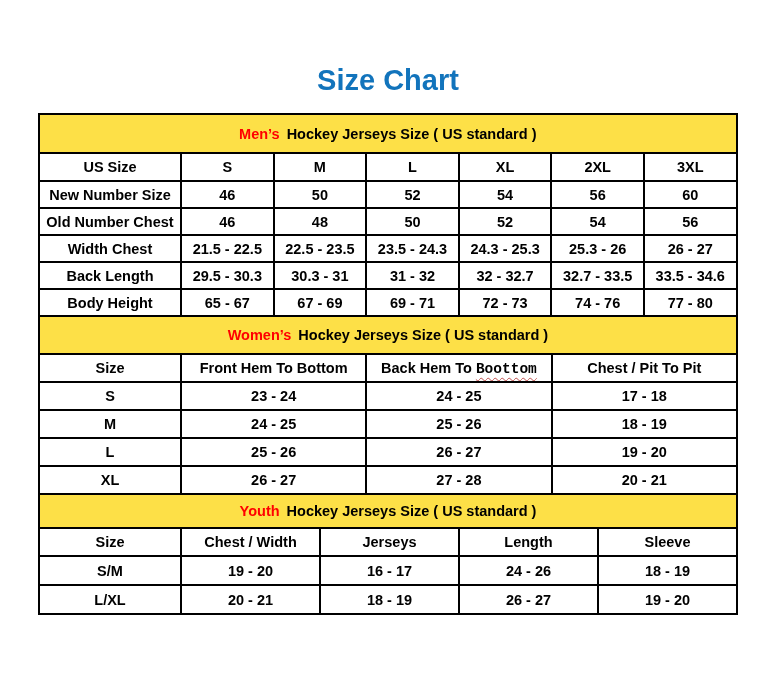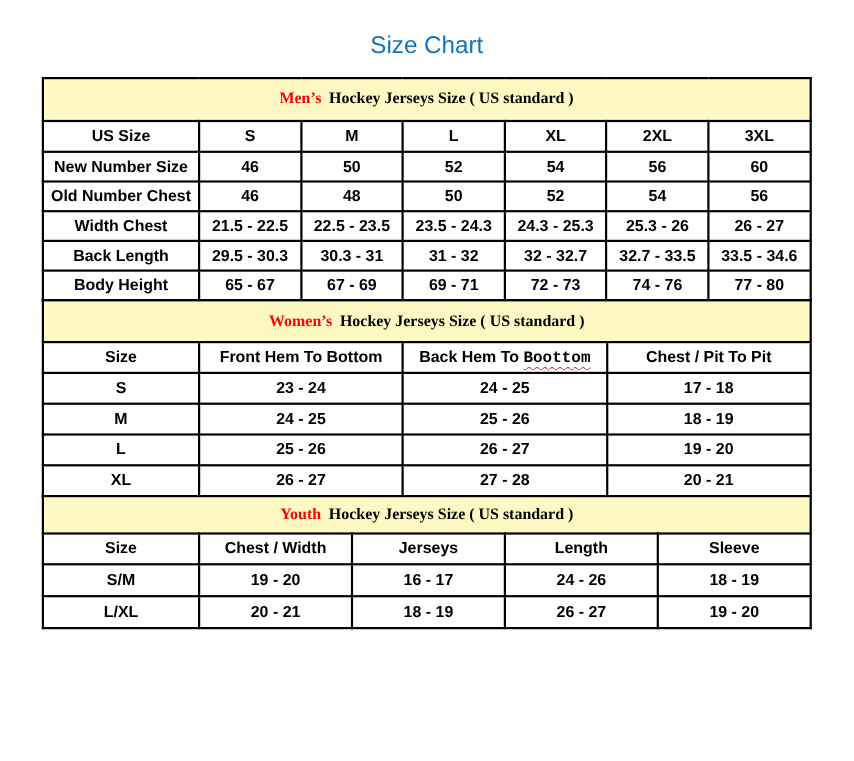--- a/index.html
+++ b/index.html
@@ -6,25 +6,25 @@
     margin: 0; padding: 0;
     width: 776px; height: 692px;
     background: #ffffff;
     font-family: "Liberation Sans", "DejaVu Sans", sans-serif;
     color: #000000;
   }
   .page { width: 776px; height: 692px; overflow: hidden; }
 
   .page-title {
     margin: 0;
-    padding-top: 28px;
+    padding-top: 64px;
     padding-bottom: 16px;
     text-align: center;
-    font-size: 22px;
-    font-weight: normal;
+    font-size: 29px;
+    font-weight: bold;
     color: #1274BC;
     letter-spacing: 0px;
   }
 
   .tables-wrap { margin-left: 38px; width: 698px; }
 
   table.size-table {
     border-collapse: collapse;
     table-layout: fixed;
     width: 698px;
@@ -36,24 +36,23 @@
     text-align: center;
     vertical-align: middle;
     font-weight: bold;
     font-size: 14.5px;
     padding: 0 2px;
     overflow: hidden;
     white-space: nowrap;
   }
 
   th.section-head {
-    background: #fef9c3;
+    background: #fde047;
     height: 36px;
     font-size: 17px;
-    font-family: Liberation Serif, serif;
   }
   .t-mens th.section-head  { height: 37px; }
   .t-youth th.section-head { height: 32px; }
 
   .accent { color: #FF0000; margin-right: 7px; }
 
   tr.col-head th { height: 26px; }
   tr.data-row td { height: 25px; }
   .t-womens tr.data-row td { height: 26px; }
   .t-youth  tr.data-row td { height: 27px; }

